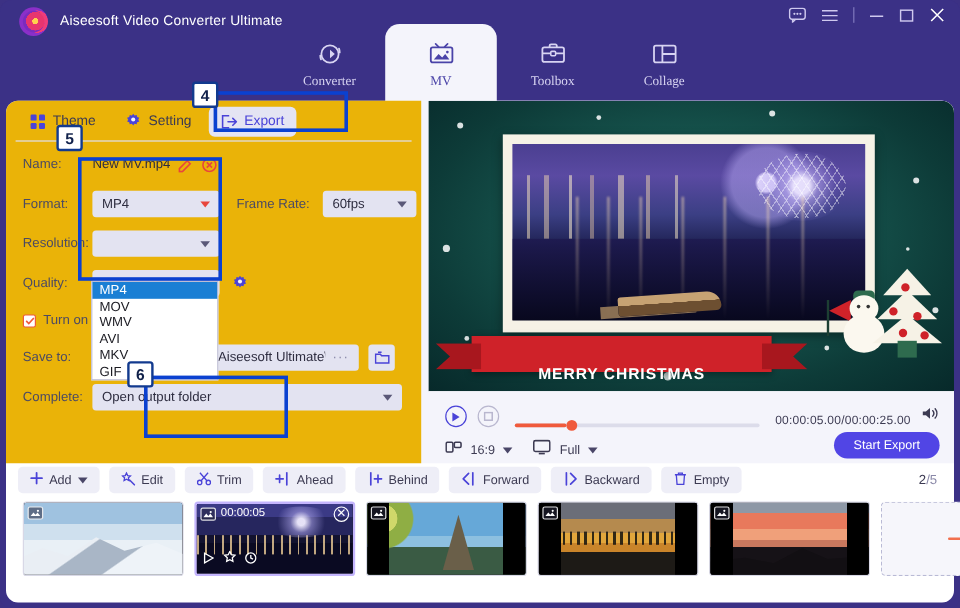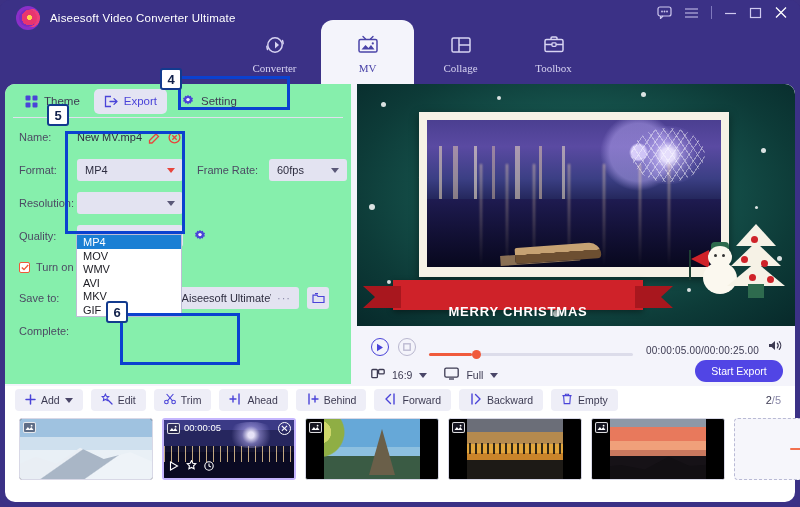--- a/index.html
+++ b/index.html
@@ -68,22 +68,22 @@
 
   
   .body {
     position: absolute; left: 5px; top: 84px; width: 790px; height: 334px;
     background: #f4f4fb;
     border-radius: 10px 10px 0 0;
   }
 
   
   .leftpanel {
-    position: absolute; left: 0; top: 0; width: 346px; height: 300px;
-    background: #86efac;
+    position: absolute; left: 0; top: 0; width: 346px; height: 334px;
+    background: #eab308;
     border-radius: 10px 0 0 0;
   }
   .subtabs {
     position: absolute; left: 10px; top: 4px;
     display: flex; align-items: center; gap: 4px;
   }
   .subtab {
     display: flex; align-items: center; gap: 6px;
     padding: 6px 10px; font-size: 11.5px; color: #3c3a52;
     border-radius: 5px;
@@ -455,37 +455,37 @@
               <path d="M5.5 16.5l4-4.5 3 3 2.5-3 3.5 4.5z" fill="#4a43a8"></path>
               <circle cx="16.8" cy="10.4" r="1.1" fill="#4a43a8"></circle>
             </svg>
         </span>
         <span>MV</span>
       </div>
 
       <div class="navtab">
         <span>
           <svg width="24" height="24" viewBox="0 0 24 24">
-              <rect x="3" y="5" width="18" height="14" rx="1.6" fill="none" stroke="#d8d4f2" stroke-width="1.5"></rect>
-              <path d="M10 5v14M10 12h11" stroke="#d8d4f2" stroke-width="1.5"></path>
-            </svg>
-        </span>
-        <span>Collage</span>
-      </div>
-
-      <div class="navtab">
-        <span>
-          <svg width="24" height="24" viewBox="0 0 24 24">
               <path d="M9 6.5V5.2a1.2 1.2 0 0 1 1.2-1.2h3.6A1.2 1.2 0 0 1 15 5.2v1.3" fill="none" stroke="#d8d4f2" stroke-width="1.5"></path>
               <rect x="3" y="6.5" width="18" height="12" rx="1.6" fill="none" stroke="#d8d4f2" stroke-width="1.5"></rect>
               <path d="M3 11.5h18" stroke="#d8d4f2" stroke-width="1.5"></path>
               <rect x="10" y="9.8" width="4" height="3.6" rx="0.8" fill="#3b3186" stroke="#d8d4f2" stroke-width="1.3"></rect>
             </svg>
         </span>
         <span>Toolbox</span>
+      </div>
+
+      <div class="navtab">
+        <span>
+          <svg width="24" height="24" viewBox="0 0 24 24">
+              <rect x="3" y="5" width="18" height="14" rx="1.6" fill="none" stroke="#d8d4f2" stroke-width="1.5"></rect>
+              <path d="M10 5v14M10 12h11" stroke="#d8d4f2" stroke-width="1.5"></path>
+            </svg>
+        </span>
+        <span>Collage</span>
       </div>
     </div>
   </div>
 
   <div class="body">
 
     <div class="leftpanel">
 
       <div class="subtabs">
         <div class="subtab">
@@ -493,38 +493,38 @@
             <svg width="13" height="13" viewBox="0 0 13 13">
                 <rect x="0.5" y="0.5" width="5" height="5" rx="1" fill="#4a43d8"></rect>
                 <rect x="7.5" y="0.5" width="5" height="5" rx="1" fill="#4a43d8"></rect>
                 <rect x="0.5" y="7.5" width="5" height="5" rx="1" fill="#4a43d8"></rect>
                 <rect x="7.5" y="7.5" width="5" height="5" rx="1" fill="#4a43d8"></rect>
               </svg>
           </span>
           <span>Theme</span>
         </div>
 
+        <div class="subtab">
+          <span class="ic">
+            <svg width="14" height="14" viewBox="0 0 14 14">
+                <path d="M7 0.8l1.1 1.5 1.8-.5.4 1.8 1.8.5-.9 1.6.9 1.6-1.8.5-.4 1.8-1.8-.5L7 10.6 5.9 9.1l-1.8.5-.4-1.8-1.8-.5.9-1.6-.9-1.6 1.8-.5.4-1.8 1.8.5z" fill="#4a43d8"></path>
+                <circle cx="7" cy="5.6" r="1.7" fill="#f4f4fb"></circle>
+              </svg>
+          </span>
+          <span>Setting</span>
+        </div>
+
         <div class="subtab active">
           <span class="ic">
             <svg width="14" height="13" viewBox="0 0 14 13">
                 <path d="M7 1.5H1.5v10H7" fill="none" stroke="#4a43d8" stroke-width="1.3"></path>
                 <path d="M6 6.5h7M10 3.6l3 2.9-3 2.9" fill="none" stroke="#4a43d8" stroke-width="1.3" stroke-linecap="round" stroke-linejoin="round"></path>
               </svg>
           </span>
           <span>Export</span>
-        </div>
-
-        <div class="subtab">
-          <span class="ic">
-            <svg width="14" height="14" viewBox="0 0 14 14">
-                <path d="M7 0.8l1.1 1.5 1.8-.5.4 1.8 1.8.5-.9 1.6.9 1.6-1.8.5-.4 1.8-1.8-.5L7 10.6 5.9 9.1l-1.8.5-.4-1.8-1.8-.5.9-1.6-.9-1.6 1.8-.5.4-1.8 1.8.5z" fill="#4a43d8"></path>
-                <circle cx="7" cy="5.6" r="1.7" fill="#f4f4fb"></circle>
-              </svg>
-          </span>
-          <span>Setting</span>
         </div>
       </div>
 
       <div class="divider"></div>
 
       <div class="form">
 
         <div class="row">
           <span class="lbl">Name:</span>
           <span class="name-val">New MV.mp4</span>
@@ -594,20 +594,24 @@
           <span class="folder-btn">
             <svg width="13" height="12" viewBox="0 0 13 12">
                 <path d="M1 3.2h4l1 1.3h6v6H1z" fill="none" stroke="#4a43d8" stroke-width="1.2"></path>
                 <path d="M3 1.6h3" stroke="#4a43d8" stroke-width="1.2"></path>
               </svg>
           </span>
         </div>
 
         <div class="row">
           <span class="lbl">Complete:</span>
+          <div class="field sel" style="width:258px;">
+            <span>Open output folder</span>
+            <span class="caret"></span>
+          </div>
         </div>
       </div>
 
       <div class="fmt-list">
         <div class="fmt-item sel">MP4</div>
         <div class="fmt-item">MOV</div>
         <div class="fmt-item">WMV</div>
         <div class="fmt-item">AVI</div>
         <div class="fmt-item">MKV</div>
         <div class="fmt-item">GIF</div>

